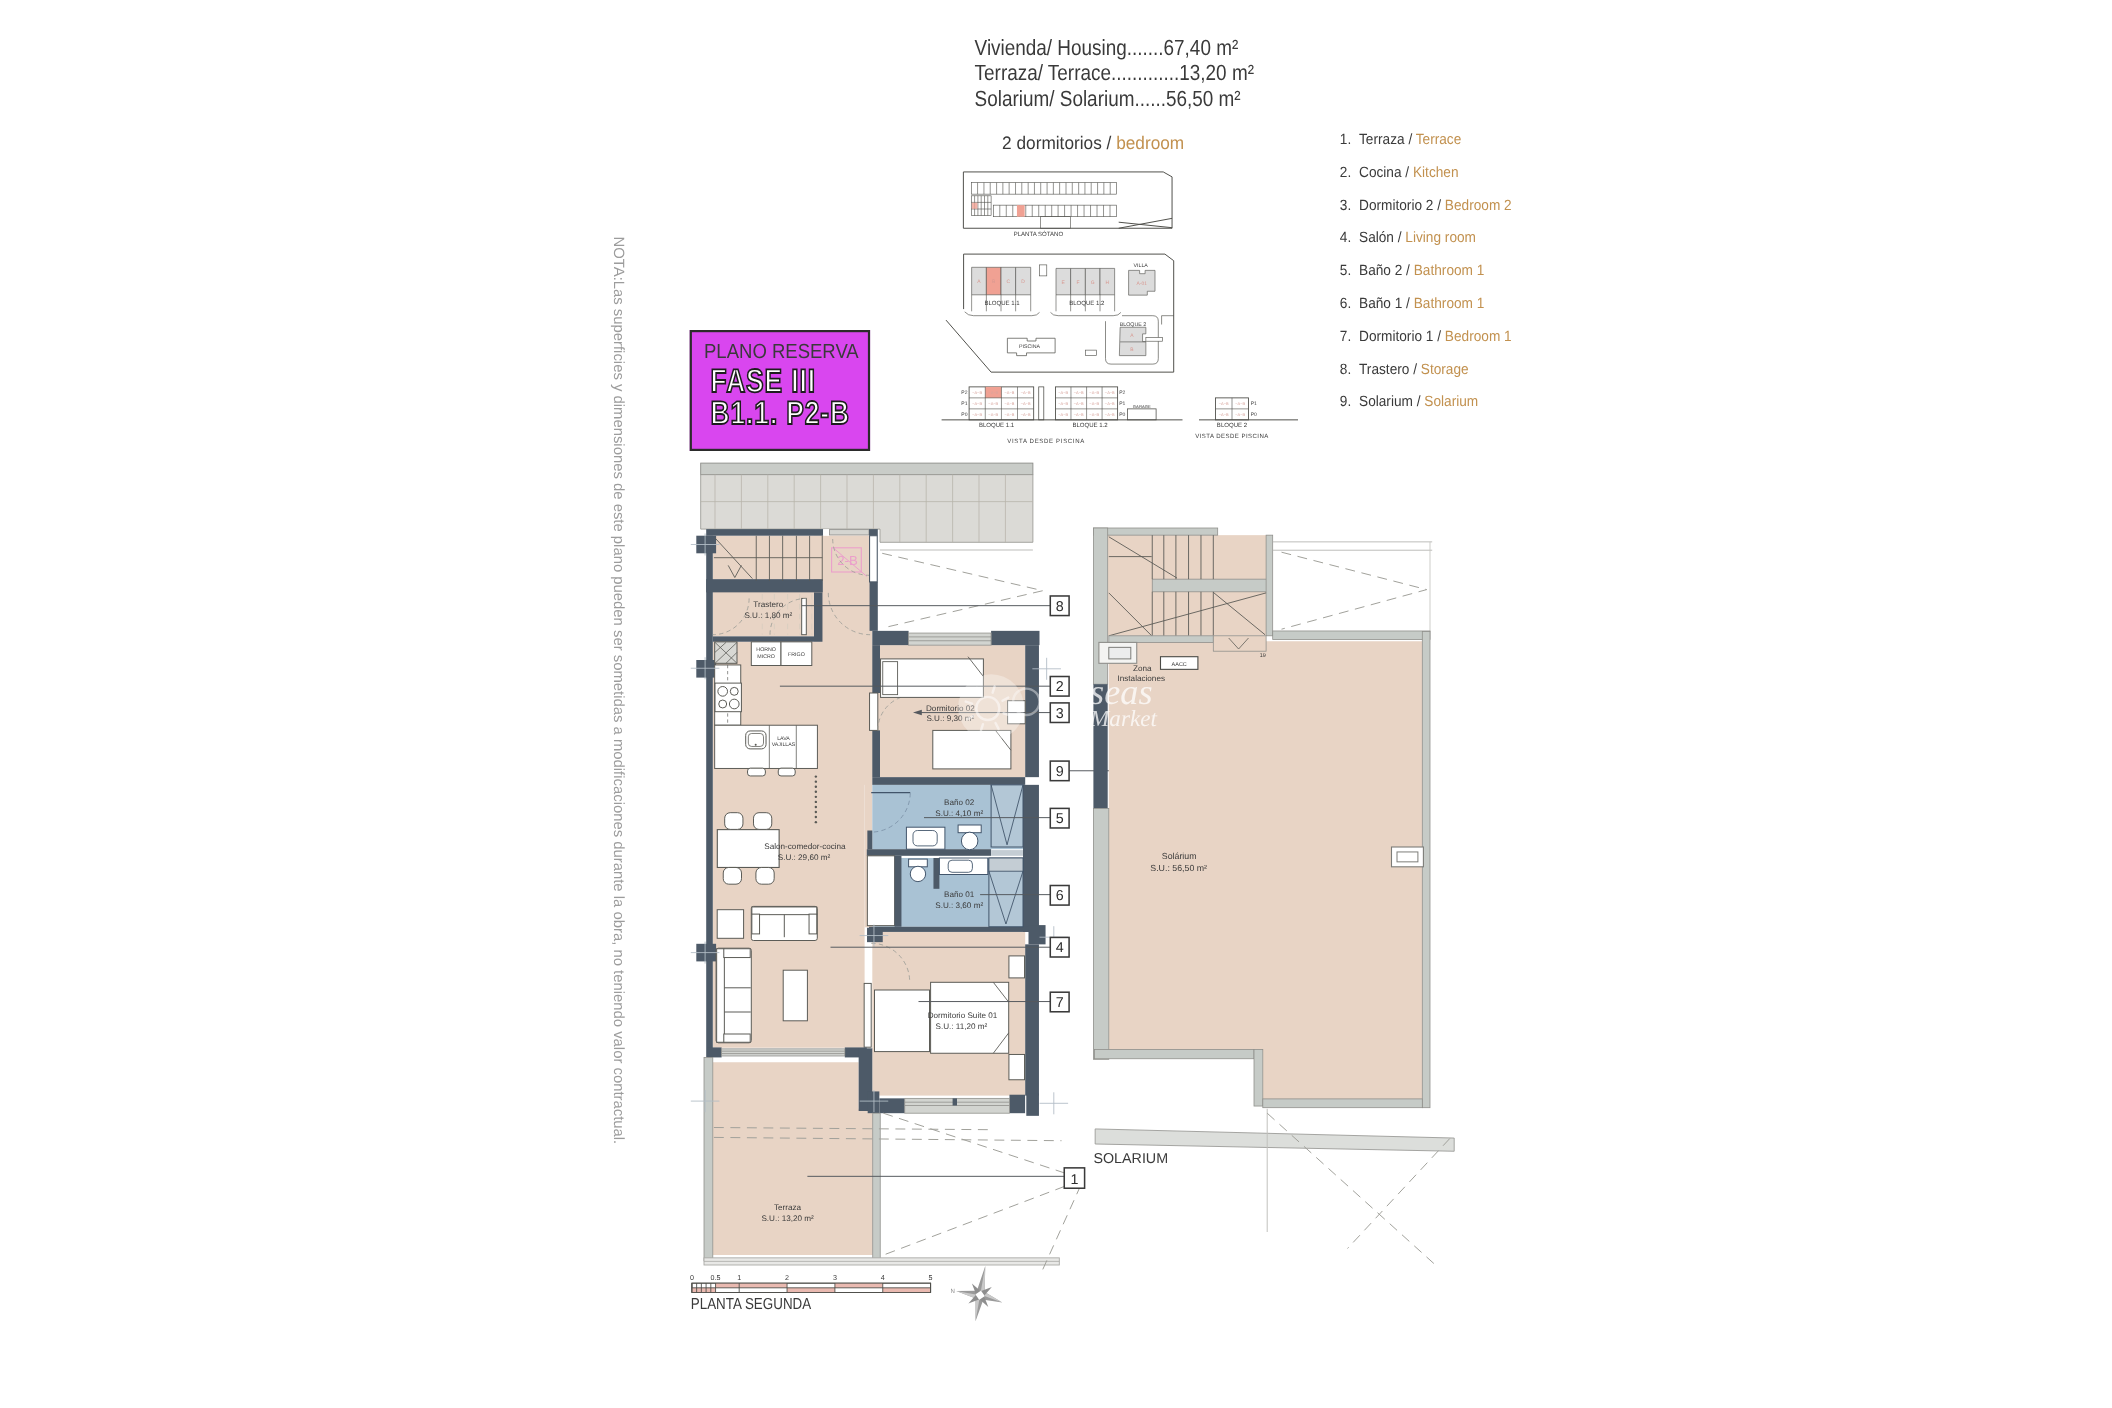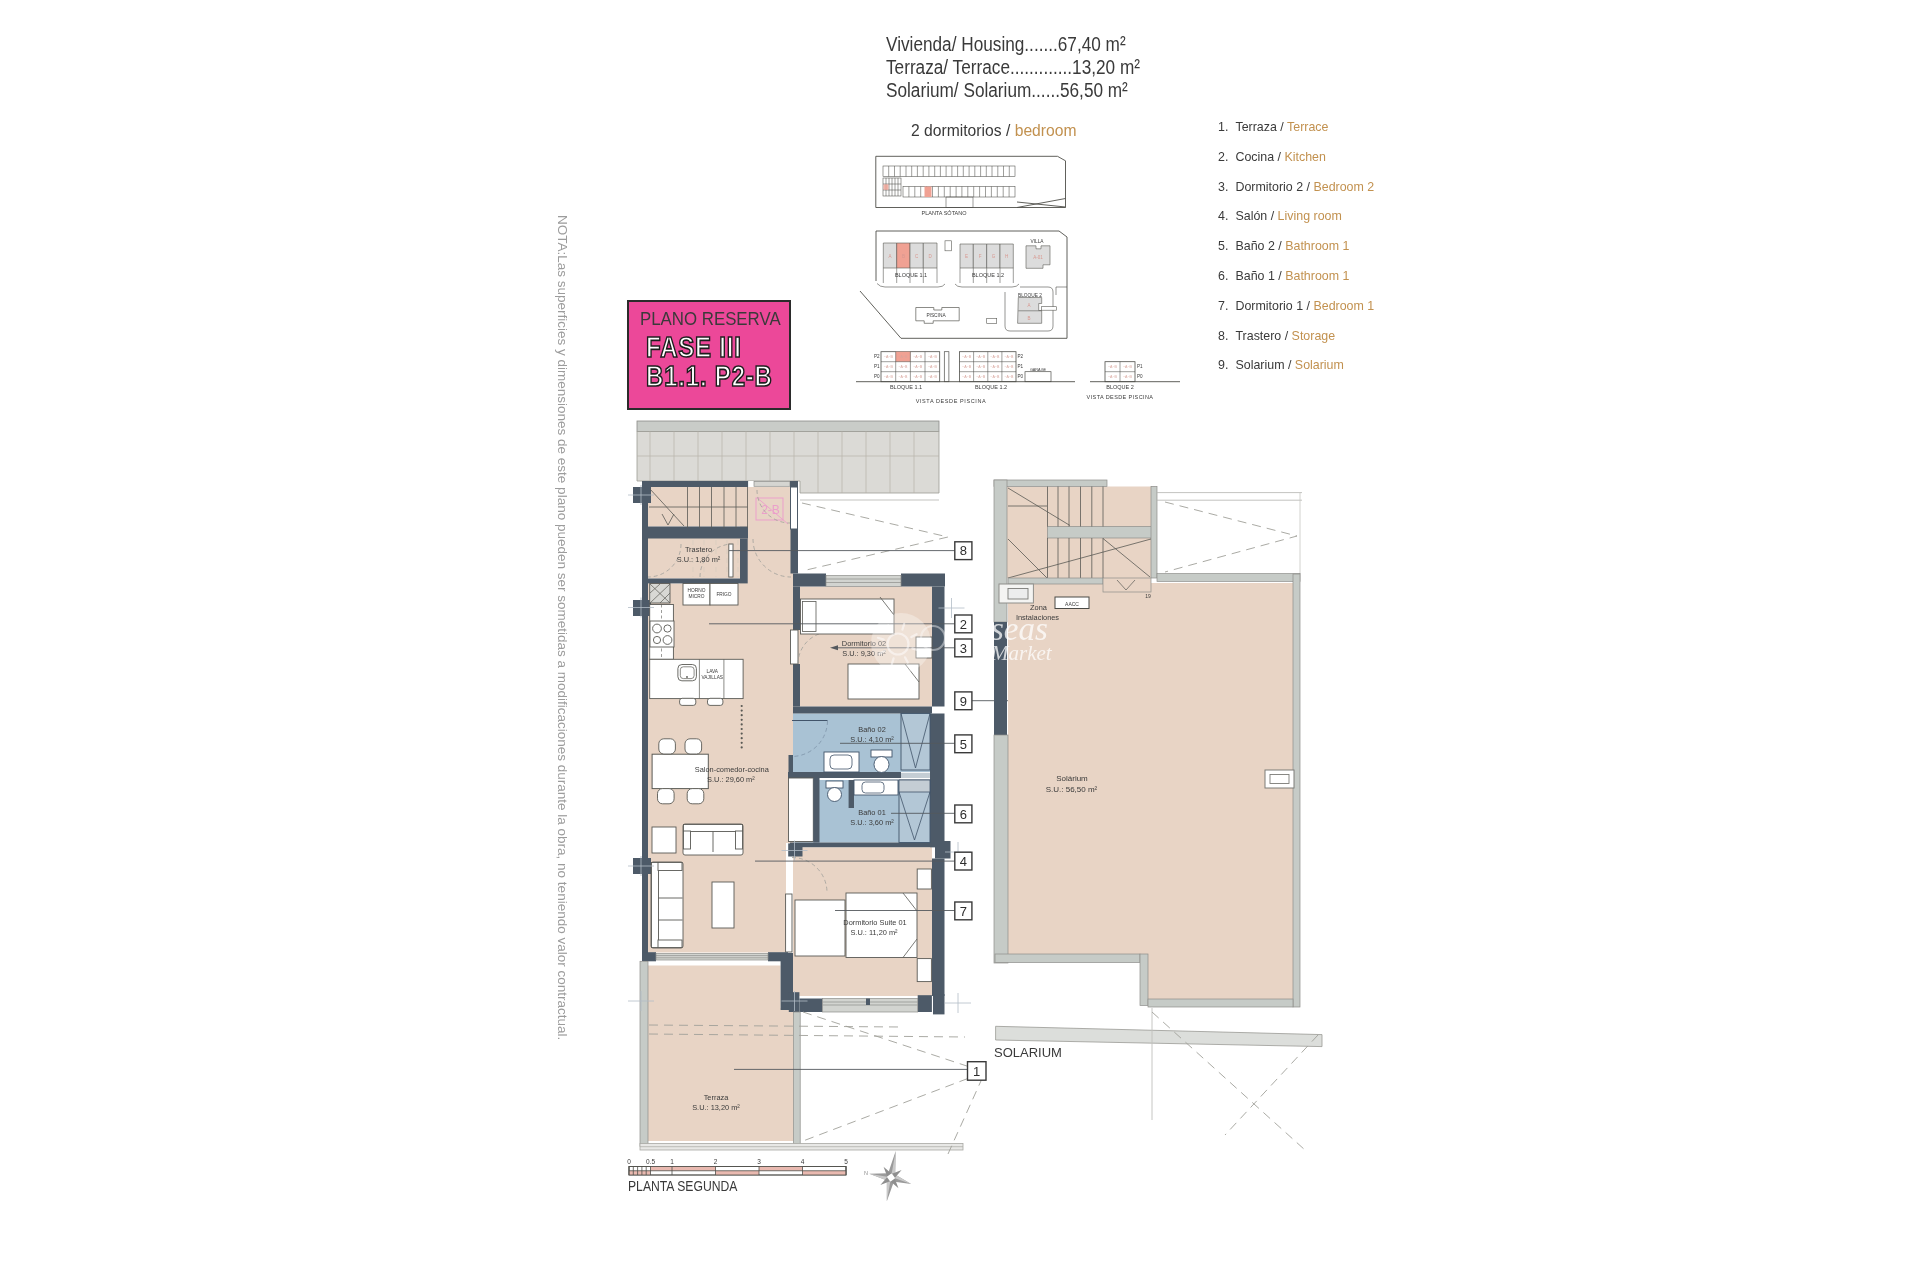--- a/index.html
+++ b/index.html
@@ -757,21 +757,21 @@
 <span style="display:inline-block;width:19px;">2.</span>Cocina / <span class="or">Kitchen</span><br>
 <span style="display:inline-block;width:19px;">3.</span>Dormitorio 2 / <span class="or">Bedroom 2</span><br>
 <span style="display:inline-block;width:19px;">4.</span>Salón / <span class="or">Living room</span><br>
 <span style="display:inline-block;width:19px;">5.</span>Baño 2 / <span class="or">Bathroom 1</span><br>
 <span style="display:inline-block;width:19px;">6.</span>Baño 1 / <span class="or">Bathroom 1</span><br>
 <span style="display:inline-block;width:19px;">7.</span>Dormitorio 1 / <span class="or">Bedroom 1</span><br>
 <span style="display:inline-block;width:19px;">8.</span>Trastero / <span class="or">Storage</span><br>
 <span style="display:inline-block;width:19px;">9.</span>Solarium / <span class="or">Solarium</span>
 </div>
 
-<div class="abs" style="left:627px;top:300px;width:160px;height:106px;border:2px solid #2b2b2b;background:#ec4899;white-space:nowrap;">
+<div class="abs" style="left:627px;top:300px;width:160px;height:106px;border:2px solid #2b2b2b;background:#d946ef;white-space:nowrap;">
   <div class="ink" style="font-size:18.5px;margin-top:6px;margin-left:11px;transform:scaleX(0.91);transform-origin:0 0;">PLANO RESERVA</div>
   <div style="font-size:30px;font-weight:bold;line-height:29px;margin-top:2px;margin-left:17px;color:#fff;-webkit-text-stroke:1.7px #1d1d1d;transform:scaleX(0.8);transform-origin:0 0;letter-spacing:1px;">FASE III<br>B1.1. P2-B</div>
 </div>
 
 <div class="abs" style="left:570px;top:215px;width:880px;transform:rotate(90deg);transform-origin:0 0;color:#9c9c9c;font-size:13.5px;white-space:nowrap;">NOTA:Las superficies y dimensiones de este plano pueden ser sometidas a modificaciones durante la obra, no teniendo valor contractual.</div>
 
 <div class="abs ink" style="left:628px;top:1178px;font-size:14.5px;transform:scaleX(0.84);transform-origin:0 0;">PLANTA SEGUNDA</div>
 
 <div class="abs ink" style="left:994px;top:1045px;font-size:13px;">SOLARIUM</div>
 

